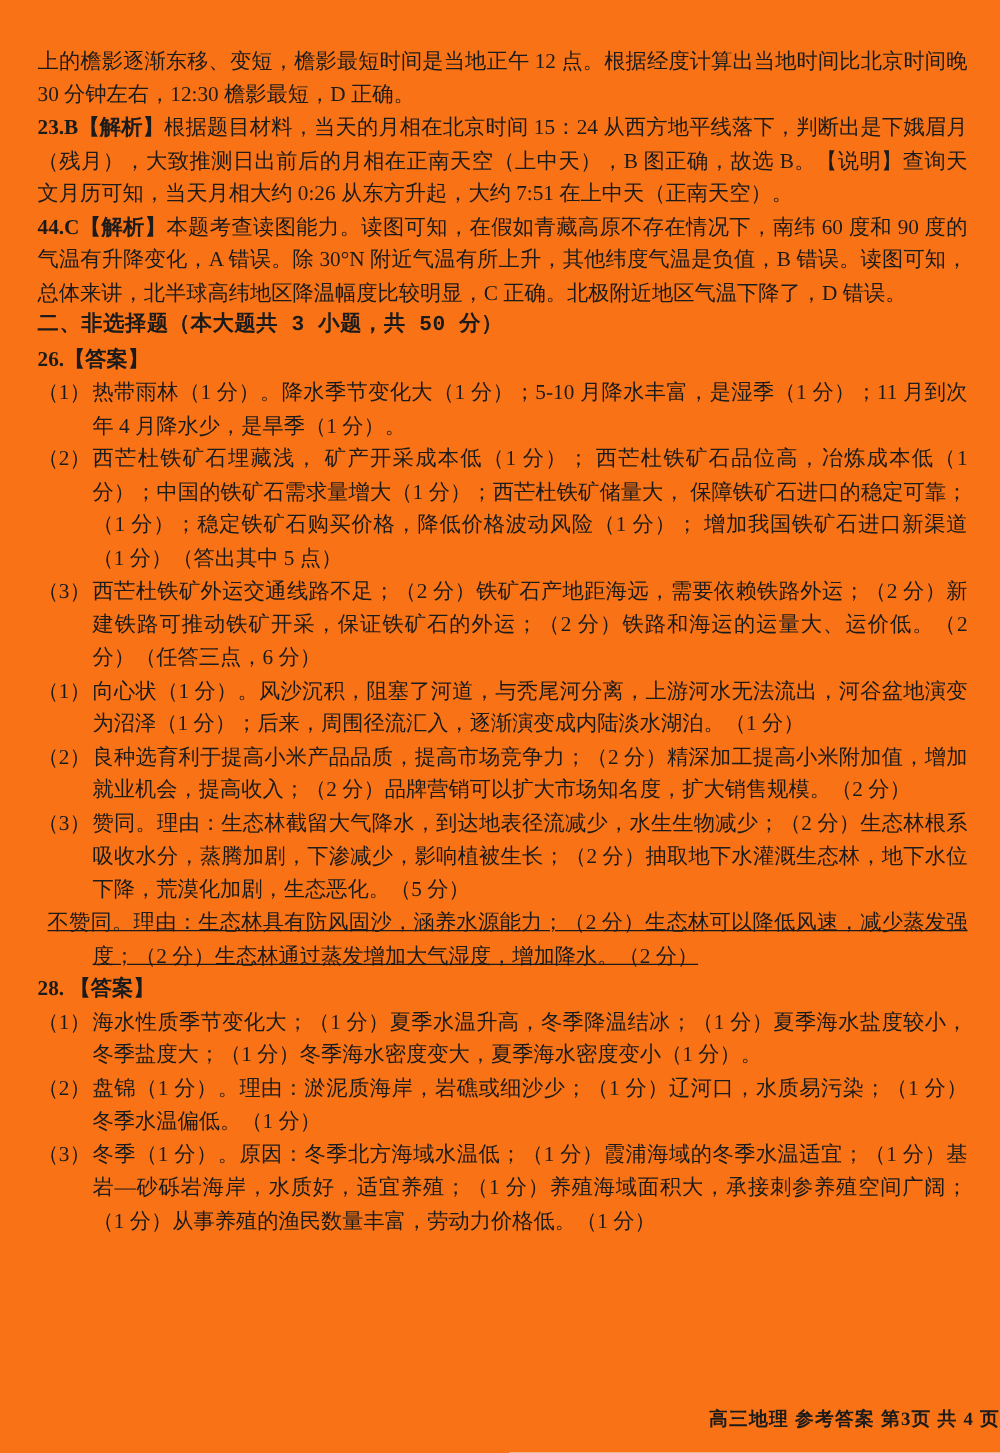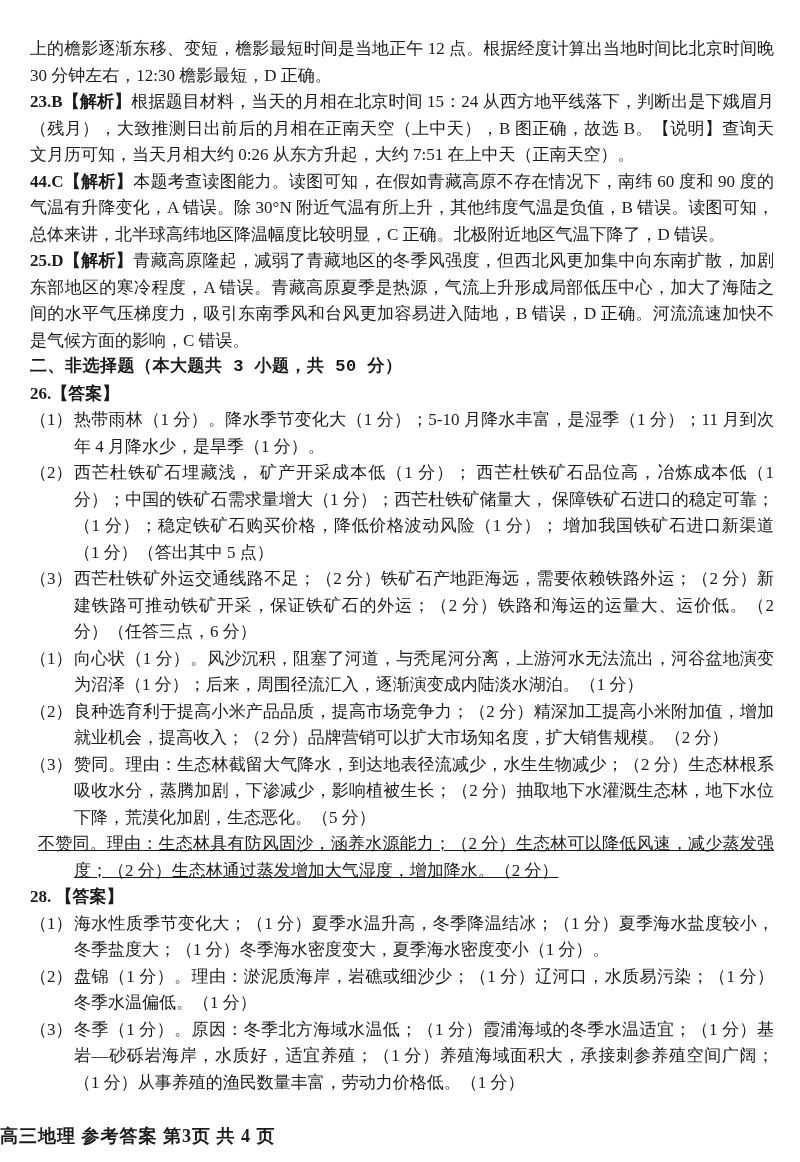--- a/index.html
+++ b/index.html
@@ -2,21 +2,21 @@
 <html lang="zh"><head>
 <meta charset="utf-8">
 <style>
   html, body { margin: 0; padding: 0; background: #e8e8e6; }
   .page {
     position: relative;
     width: 800px;
     height: 1162px;
     margin: 0 auto;
     box-sizing: border-box;
-    background: #ffffff;
+    background: #f97316;
     color: #1b1b1b;
     font-family: "Liberation Serif", "DejaVu Serif", serif;
     font-size: 17px;
     line-height: 26.5px;
     padding: 36px 26px 0 30px;
     overflow: hidden;
   }
   .para {
     margin: 0;
     text-align: justify;
@@ -44,44 +44,41 @@
     padding-left: 44px;
     text-indent: -36px;
     text-align: justify;
     text-decoration: underline;
   }
   .footer {
     position: absolute;
     left: 0;
     bottom: 13px;
     width: 100%;
-    text-align: left;
+    text-align: right;
     font-weight: 700;
-    font-size: 18px;
+    font-size: 15px;
     letter-spacing: 1px;
   }
 </style>
 </head>
 <body>
 
 <div class="page">
 
   <p class="para">上的檐影逐渐东移、变短，檐影最短时间是当地正午 12 点。根据经度计算出当地时间比北京时间晚 30 分钟左右，12:30 檐影最短，D 正确。</p>
 
   <p class="para">
     <span class="bold">23.B</span><span class="bold">【解析】</span><span>根据题目材料，当天的月相在北京时间 15：24 从西方地平线落下，判断出是下娥眉月（残月），大致推测日出前后的月相在正南天空（上中天），B 图正确，故选 B。【说明】查询天文月历可知，当天月相大约 0:26 从东方升起，大约 7:51 在上中天（正南天空）。</span>
   </p>
 
   <p class="para">
     <span class="bold">44.C</span><span class="bold">【解析】</span><span>本题考查读图能力。读图可知，在假如青藏高原不存在情况下，南纬 60 度和 90 度的气温有升降变化，A 错误。除 30°N 附近气温有所上升，其他纬度气温是负值，B 错误。读图可知，总体来讲，北半球高纬地区降温幅度比较明显，C 正确。北极附近地区气温下降了，D 错误。</span>
   </p>
 
-  <p class="para">
-    <span class="bold">25.D</span><span class="bold">【解析】</span><span>青藏高原隆起，减弱了青藏地区的冬季风强度，但西北风更加集中向东南扩散，加剧东部地区的寒冷程度，A 错误。青藏高原夏季是热源，气流上升形成局部低压中心，加大了海陆之间的水平气压梯度力，吸引东南季风和台风更加容易进入陆地，B 错误，D 正确。河流流速加快不是气候方面的影响，C 错误。</span>
-  </p>
 
   <p class="para heading">二、非选择题（本大题共 3 小题，共 50 分）</p>
 
   <p class="para">
     <span class="bold">26.</span><span class="bold">【答案】</span>
   </p>
 
   <div class="answer-item">
     <span class="marker">（1）</span>
     <span class="itembody">热带雨林（1 分）。降水季节变化大（1 分）；5-10 月降水丰富，是湿季（1 分）；11 月到次年 4 月降水少，是旱季（1 分）。</span>

